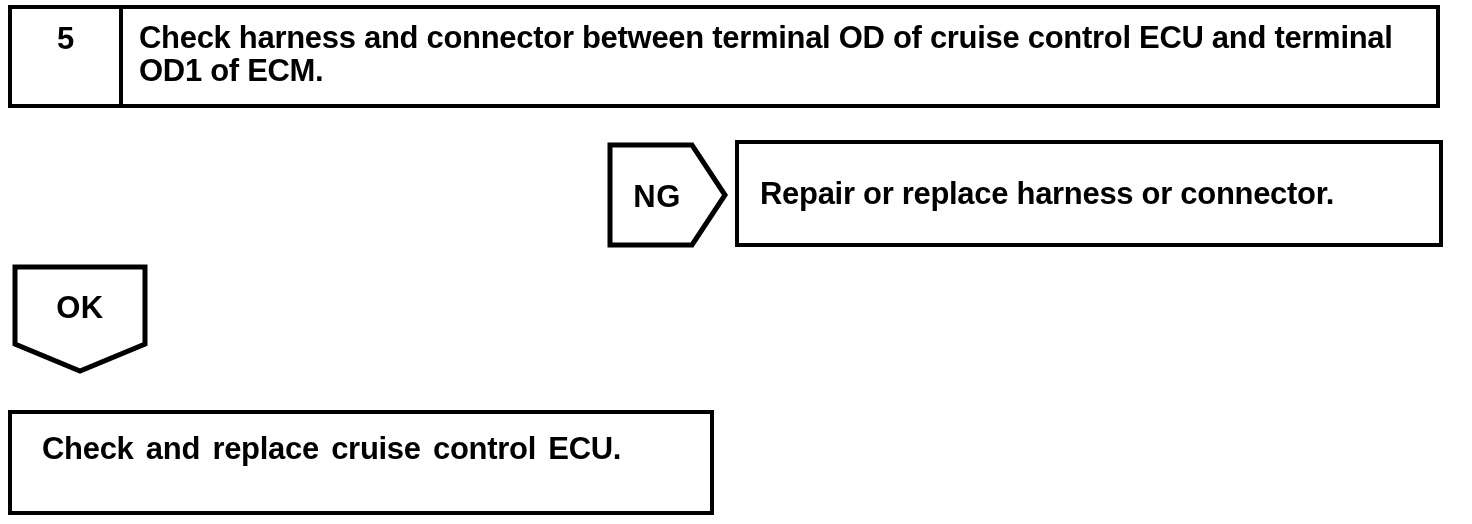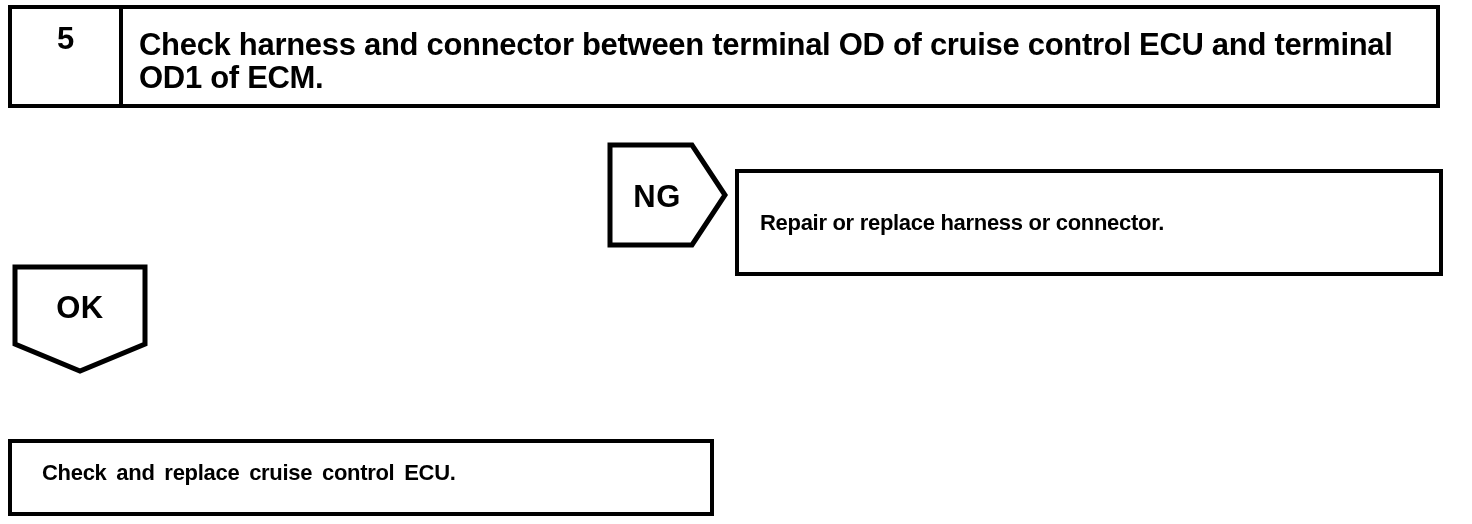--- a/index.html
+++ b/index.html
@@ -35,21 +35,21 @@
     width: 111px;
     flex: 0 0 111px;
     border-right: 4px solid #000000;
     box-sizing: border-box;
     text-align: center;
     padding-top: 12px;
     font-size: 31px;
   }
   .step-text-cell {
     flex: 1;
-    padding: 19px 24px 0 16px;
+    padding: 12px 24px 0 16px;
     font-size: 31px;
     line-height: 33px;
   }
 
   
   .pentagon {
     position: absolute;
   }
   .pentagon svg {
     display: block;
@@ -83,37 +83,36 @@
     width: 136px;
     text-align: center;
   }
 
   
   .action-box {
     position: absolute;
     border: 4px solid #000000;
     box-sizing: border-box;
     background: #ffffff;
-    font-size: 22px;
-    margin-top: 29px;
+    font-size: 31px;
   }
   .ng-action-box {
     left: 735px;
     top: 140px;
     width: 708px;
     height: 107px;
     display: flex;
     align-items: center;
     padding-left: 21px;
   }
   .ok-action-box {
     left: 8px;
     top: 410px;
     width: 706px;
-    height: 77px;
+    height: 105px;
     padding: 17px 10px 0 30px;
     word-spacing: 4px;
   }
 </style>
 </head>
 <body>
 
 <div class="canvas">
 
   <div class="step-box">

